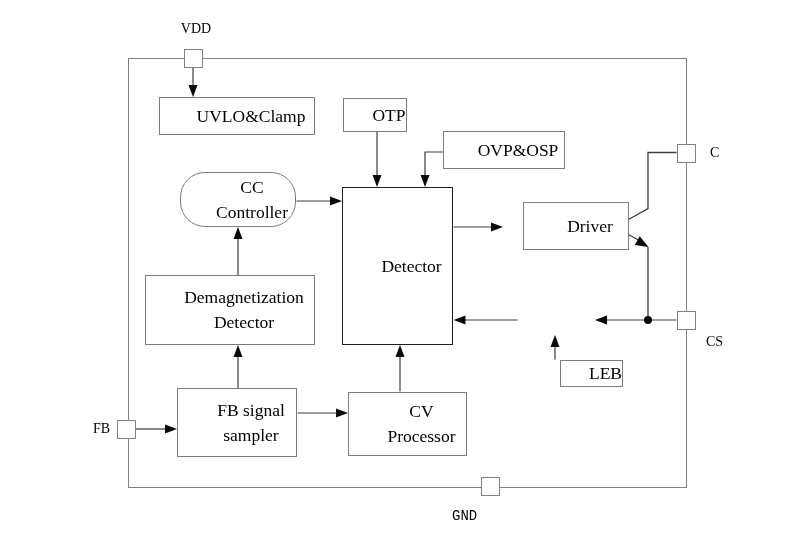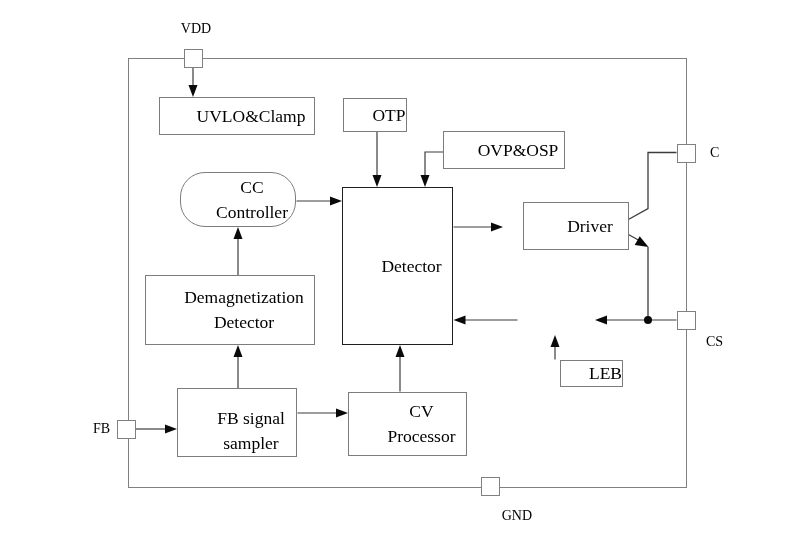--- a/index.html
+++ b/index.html
@@ -31,37 +31,37 @@
   #b-logical{border:1.6px solid var(--c-logical_border);}
   #b-uvlo   {left:159px;top:97px; width:156px;height:38px;}
   #b-otp    {left:343px;top:98px; width:64px; height:34px;}
   #b-ovp    {left:443px;top:95px; width:122px;height:38px;margin-top:36px;}
   #b-cc     {left:180px;top:172px;width:116px;height:55px;border-radius:25px;}
   #b-logical{left:342px;top:187px;width:111px;height:158px;}
   #b-driver {left:523px;top:202px;width:106px; height:48px;text-align:center;}
   #b-demag  {left:145px;top:275px;width:170px;height:70px;}
   #b-ocp    {left:518px;top:302px;width:77px; height:33px;}
   #b-leb    {left:524px;top:360px;width:63px; height:27px;margin-left:36px;}
-  #b-fbs    {left:177px;top:388px;width:120px;height:69px;justify-content:flex-end;}
+  #b-fbs    {left:177px;top:388px;width:120px;height:69px;}
   #b-cv     {left:348px;top:392px;width:119px;height:64px;align-items:center;}
   .pin{
     position:absolute;box-sizing:border-box;width:19px;height:19px;
     background:var(--c-background);border:1px solid var(--c-outer_border);
   }
   #p-vdd{left:184px;top:49px;}
   #p-fb {left:117px;top:420px;}
   #p-c  {left:677px;top:144px;}
   #p-cs {left:677px;top:311px;}
   #p-gnd{left:481px;top:477px;}
   .pin-label{position:absolute;font-size:14px;line-height:20px;}
   #l-vdd{left:166px;top:19px;width:60px;text-align:center;}
   #l-fb {left:68px; top:419px;width:42px;text-align:right;}
   #l-c  {left:710px;top:143px;}
   #l-cs {left:706px;top:300px;margin-top:32px;}
-  #l-gnd{left:452px;top:506px;width:80px;text-align:right;}
+  #l-gnd{left:452px;top:506px;width:80px;text-align:left;font-family:Liberation Mono, monospace;}
   .wire{stroke:var(--c-line);stroke-width:1.2;fill:none;}
   .tr-wire{stroke:var(--c-line);stroke-width:1.3;fill:none;}
   .tr-base{stroke:#2a2a2a;stroke-width:2.5;}
   .arrow{fill:var(--c-arrow);stroke:none;}
   .dot{fill:var(--c-arrow);}
 </style>
 </head>
 <body>
 
 <div id="stage">

